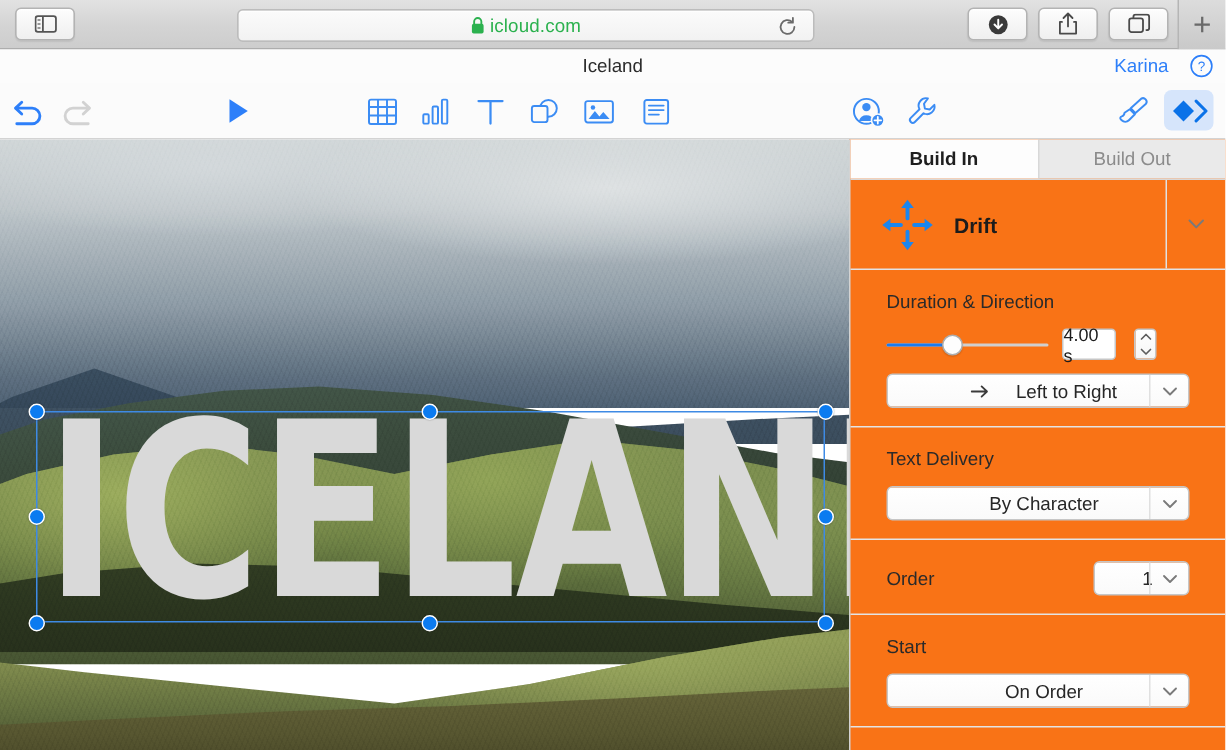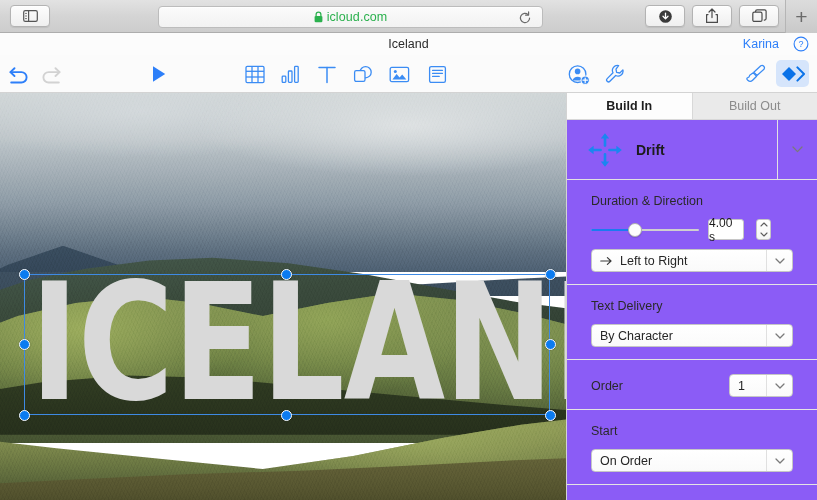--- a/index.html
+++ b/index.html
@@ -171,21 +171,21 @@
   .handle {
     position: absolute; width: 11px; height: 11px; border-radius: 50%;
     background: #0b7bf0; border: 1.5px solid #fff;
     box-shadow: 0 0 1px rgba(0,0,0,.45);
     cursor: default;
   }
 
   
   .panel {
     position: absolute; right: 0; top: 93px; width: 251px; height: 407px;
-    background: #8b5cf6;
+    background: #f97316;
     border-left: 1px solid #d3d3d3;
   }
   .panel-tabs { display: flex; height: 27px; border-bottom: 1px solid #d8d8d8; }
   .ptab {
     flex: 1; display: flex; align-items: center; justify-content: center;
     font-size: 12.5px; cursor: default;
   }
   .ptab.active { background: #fdfdfd; color: #1e1e1e; font-weight: 700; }
   .ptab.inactive { background: #eaeaea; color: #8b8b8b; border-left: 1px solid #d8d8d8; }
 
@@ -232,23 +232,24 @@
     background: linear-gradient(180deg,#fff,#f6f6f6);
     display: flex; flex-direction: column; align-items: center;
     justify-content: space-around; cursor: default; margin-left: 3px;
   }
 
   .popup {
     position: relative; height: 23px; margin-top: 9px;
     border: 1px solid #c6c6c6; border-radius: 4px;
     background: linear-gradient(180deg,#ffffff,#fafafa);
     display: flex; align-items: center;
-    padding-left: 8px; gap: 7px;
+    padding-left: 8px; gap: 17px;
     font-size: 12.5px; color: #262626;
     cursor: default;
+    justify-content: center;
   }
   .popup .chev-box {
     position: absolute; right: 0; top: 0; bottom: 0; width: 26px;
     border-left: 1px solid #e0e0e0;
     display: flex; align-items: center; justify-content: center;
   }
   .popup.small { width: 64px; height: 23px; margin-top: 0; }
   .row-inline { display: flex; align-items: center; justify-content: space-between; }
   .arrow-gly { font-size: 12px; color: #3a3a3a; }
 </style>

